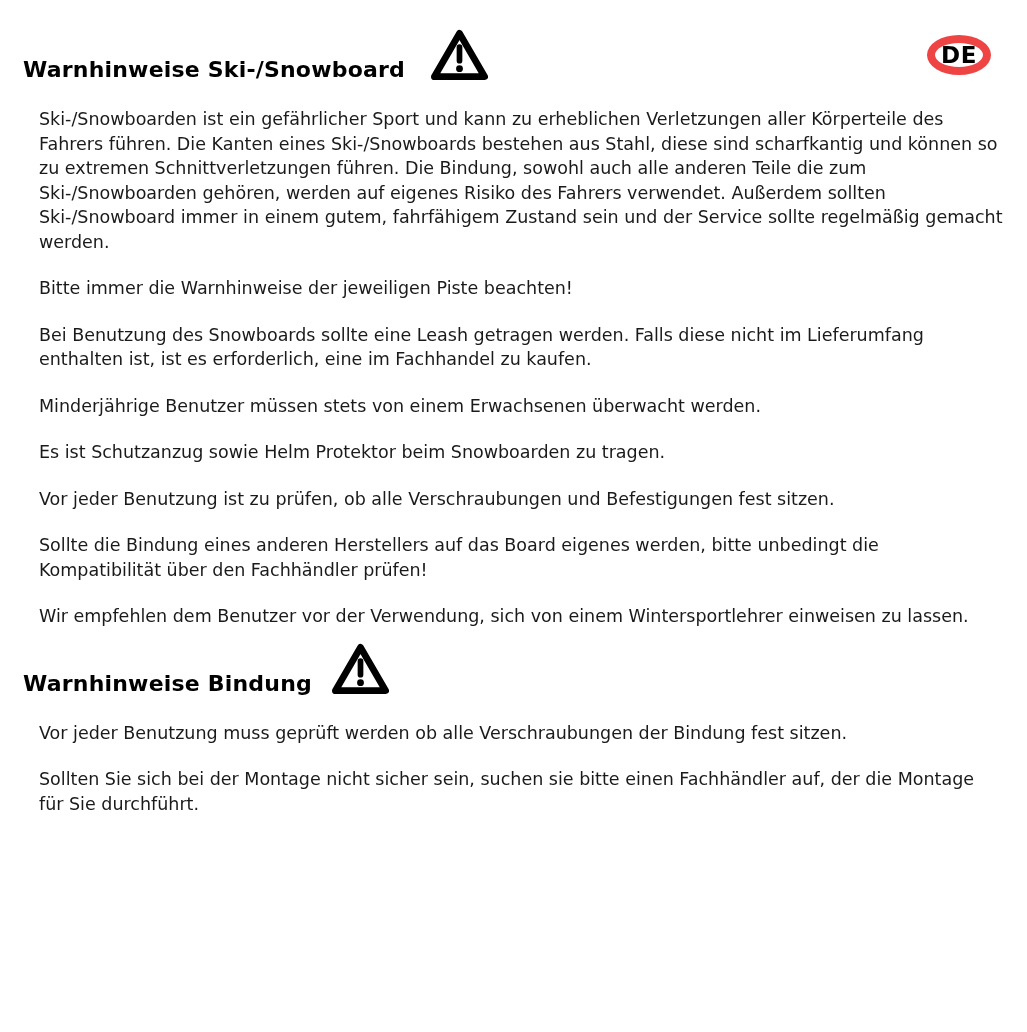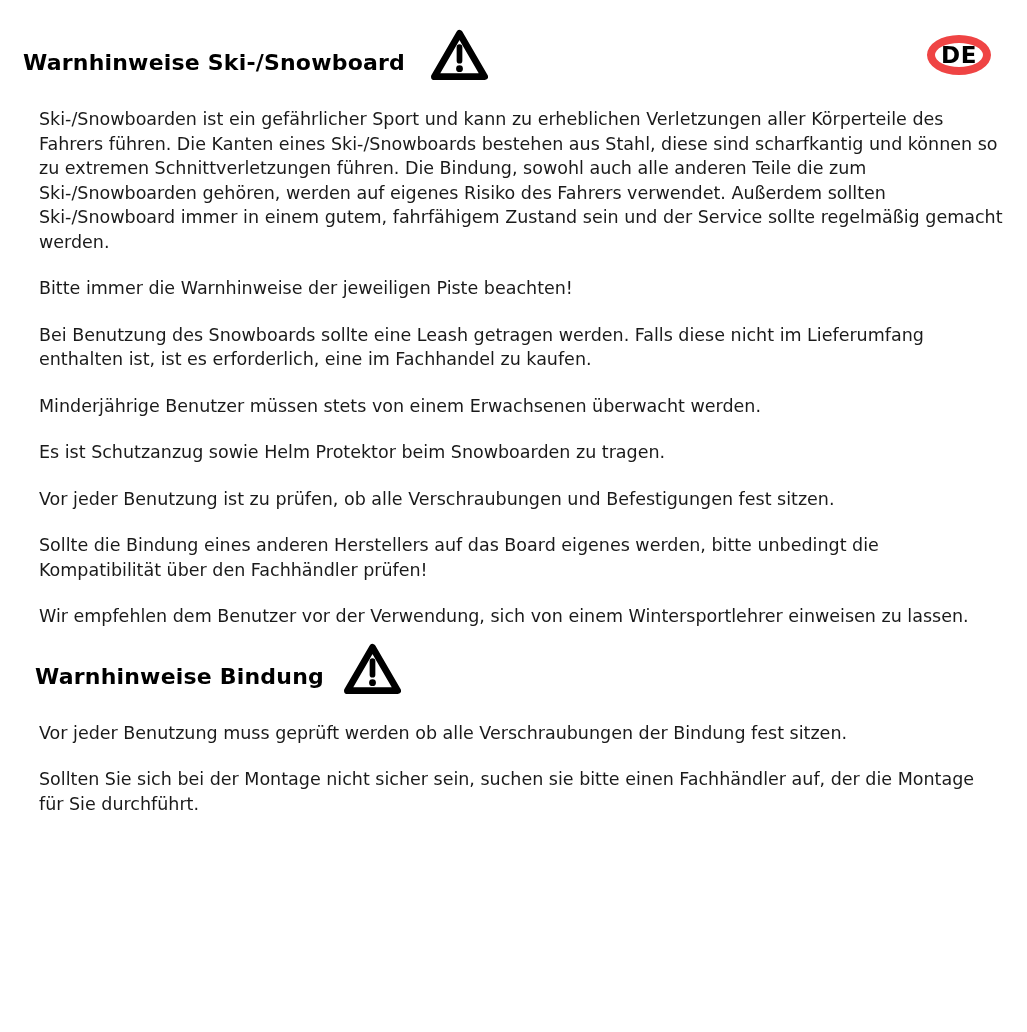--- a/index.html
+++ b/index.html
@@ -16,26 +16,26 @@
   }
   .page {
     position: relative;
     box-sizing: border-box;
     width: 1027px;
     height: 1032px;
     padding: 43px 24px 0 23px;
   }
   .heading-row {
     display: flex;
-    align-items: center;
+    align-items: flex-end;
     gap: 26px;
     margin: 0 0 24px 0;
   }
   .heading-row.second {
-    margin: 28px 0 24px 12px;
+    margin: 28px 0 24px 0;
     gap: 20px;
   }
   h1 {
     margin: 0;
     font-size: 22px;
     line-height: 26px;
     font-weight: bold;
     color: #000000;
     letter-spacing: 0.2px;
     white-space: nowrap;

